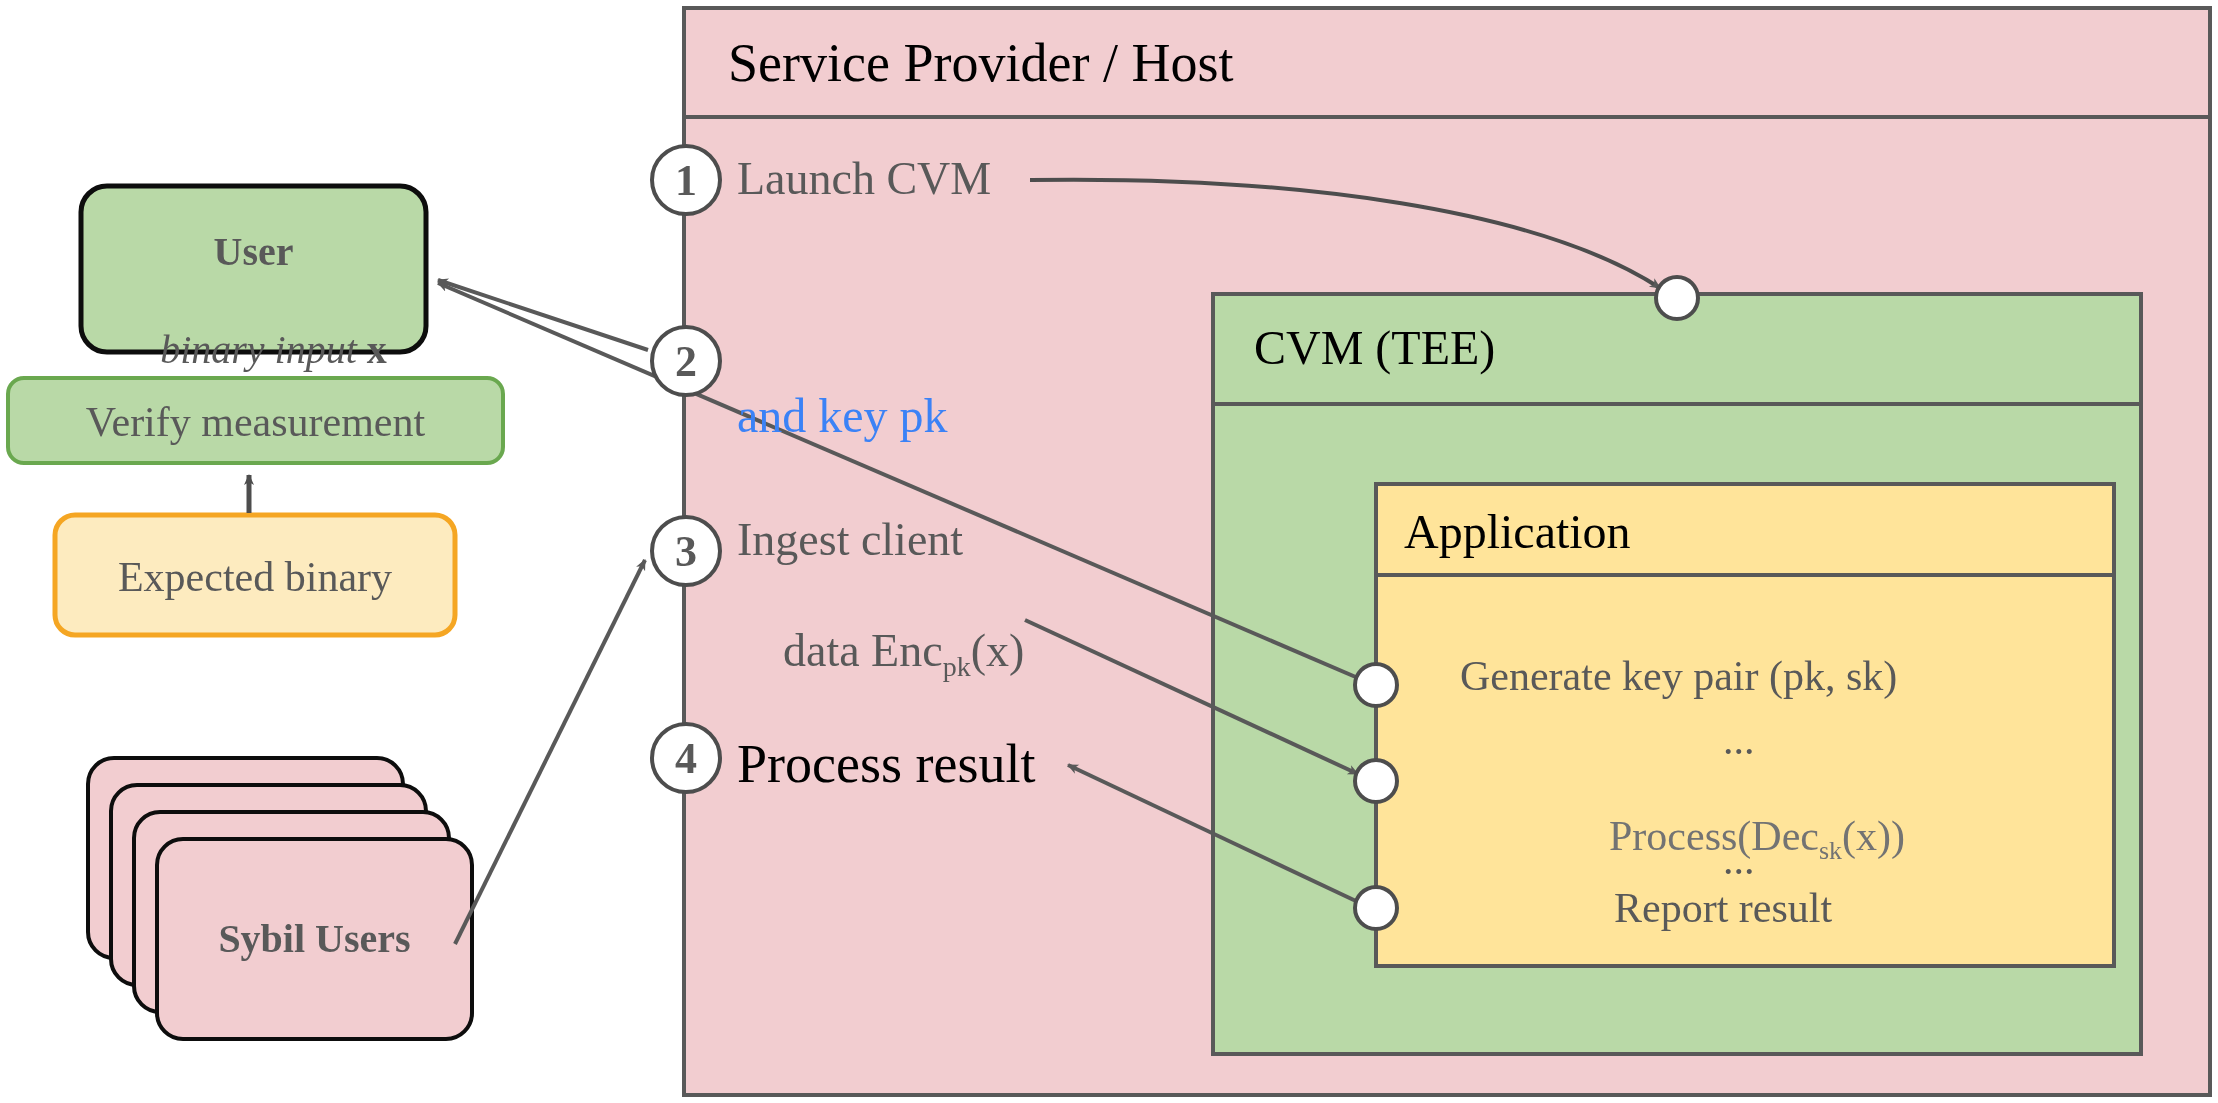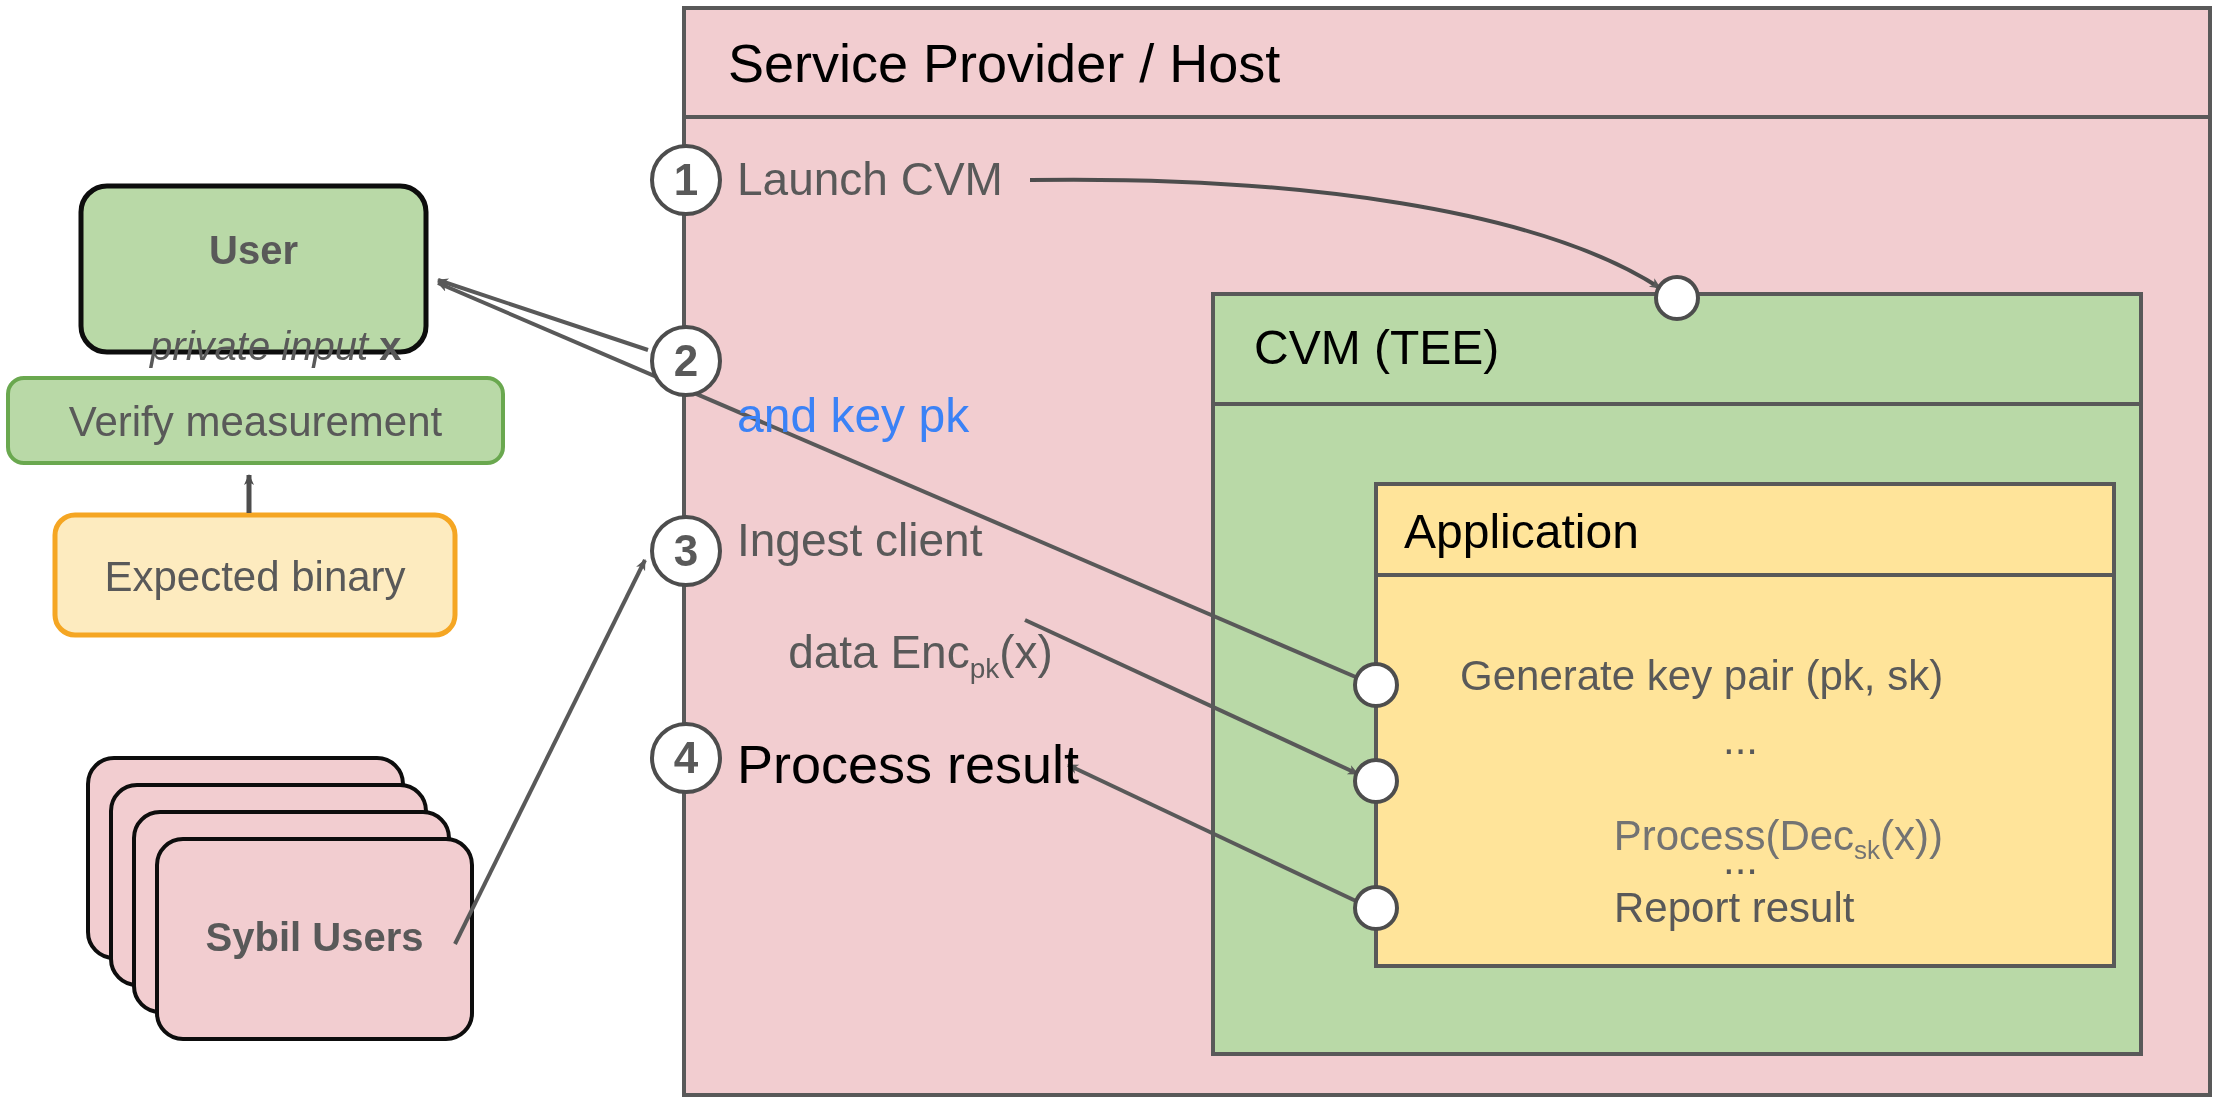--- a/index.html
+++ b/index.html
@@ -1,18 +1,18 @@
 <!DOCTYPE html>
 <html><head>
 <meta charset="utf-8">
 <style>
   html,body{margin:0;padding:0;background:#ffffff;}
   body{width:2218px;height:1103px;overflow:hidden;
        font-family:"Liberation Sans","DejaVu Sans",sans-serif;}
-  #stage{position:relative;width:2138px;height:1103px;}
+  #stage{position:relative;width:2138px;height:1103px;font-family:Liberation Serif, serif;}
   svg#canvas{position:absolute;left:0;top:0;width:2218px;height:1103px;}
   .txt{position:absolute;white-space:pre;}
 </style>
 </head>
 <body>
 
 <div id="stage">
 
   <svg id="canvas" viewBox="0 0 2218 1103">
     <defs>
@@ -82,21 +82,21 @@
   <div style="position:absolute;left:1567px;top:764px;font-size:42px;color:#737373;white-space:pre;">
     <span>Process(Dec</span><sub style="font-size:26px;">sk</sub><span>(x))</span>
   </div>
 
   <div class="txt" style="left:1723px;top:836px;font-size:42px;color:#595959;">...</div>
 
   <div class="txt" style="left:1614px;top:884px;font-size:42px;color:#595959;">Report result</div>
 
   <div class="txt" style="left:81px;top:228px;width:345px;text-align:center;font-size:40px;font-weight:bold;color:#595959;">User</div>
   <div style="position:absolute;left:81px;top:279px;width:345px;text-align:center;font-size:40px;color:#595959;white-space:pre;">
-    <i>private input</i><span> </span><b style="font-style:normal;">x</b>
+    <i>binary input</i><span> </span><b style="font-style:normal;">x</b>
   </div>
 
   <div class="txt" style="left:8px;top:398px;width:495px;text-align:center;font-size:42px;color:#595959;">Verify measurement</div>
 
   <div class="txt" style="left:55px;top:553px;width:400px;text-align:center;font-size:42px;color:#595959;">Expected binary</div>
 
   <div class="txt" style="left:157px;top:915px;width:315px;text-align:center;font-size:40px;font-weight:bold;color:#595959;">Sybil Users</div>
 
   <div class="txt" style="left:656px;top:155px;width:60px;text-align:center;font-size:44px;font-weight:bold;color:#595959;">1</div>
   <div class="txt" style="left:656px;top:336px;width:60px;text-align:center;font-size:44px;font-weight:bold;color:#595959;">2</div>

